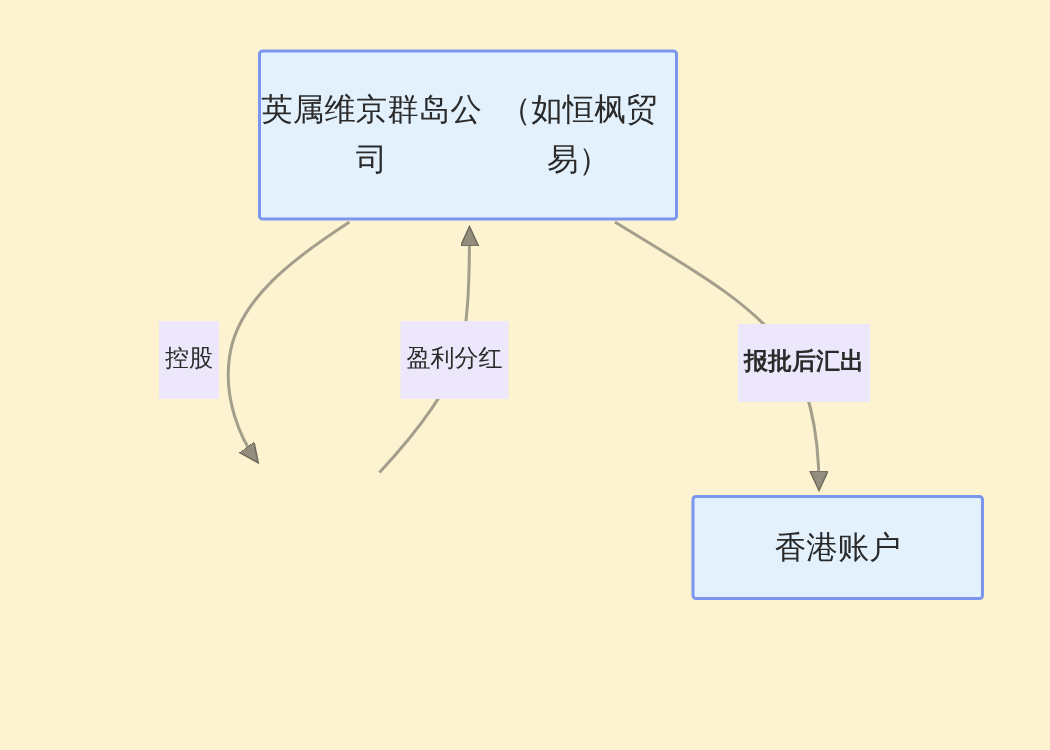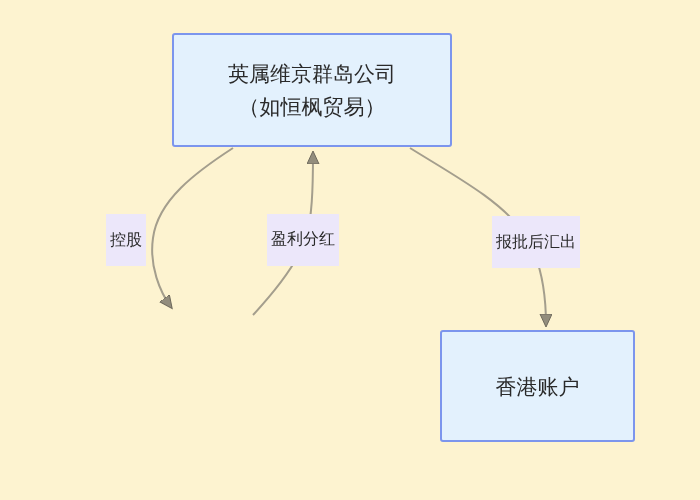--- a/index.html
+++ b/index.html
@@ -31,43 +31,43 @@
     stroke: var(--arrowhead-border, #6e695c);
     stroke-width: 1;
   }
   .node {
     position: absolute;
     box-sizing: border-box;
     background: var(--node-fill, #e3f1fd);
     border: 2px solid var(--node-border, #7c95ed);
     border-radius: 3px;
     display: flex;
-    flex-direction: column;
+    flex-direction: row;
     align-items: center;
     justify-content: center;
     text-align: center;
     color: var(--text, #2a2a2a);
     font-size: 21px;
     line-height: 33px;
   }
   #node-bvi      { left: 172px; top: 33px;  width: 280px; height: 114px; }
   #node-domestic { left: 59px;  top: 315px; width: 301px; height: 118px; }
-  #node-hk       { left: 440px; top: 330px; width: 195px; height: 112px;  }
+  #node-hk       { left: 461px; top: 330px; width: 195px; height: 70px;  }
   .edge-label {
     position: absolute;
     background: var(--edge-label-bg, #ece7fa);
     color: var(--text, #2a2a2a);
     font-size: 16px;
     line-height: 26px;
     padding: 13px 4px;
     white-space: nowrap;
   }
   #label-holding  { left: 106px; top: 214px; }
   #label-dividend { left: 267px; top: 214px; font-family: Liberation Mono, monospace; }
-  #label-remit    { left: 492px; top: 216px; }
+  #label-remit    { left: 492px; top: 216px; font-weight: bold; }
 </style>
 </head>
 <body>
 
 <div class="stage">
 
   <svg class="edges" width="700" height="500" viewBox="0 0 700 500" xmlns="http://www.w3.org/2000/svg">
     <defs>
       <marker id="arrow" markerUnits="userSpaceOnUse" markerWidth="15" markerHeight="13" refX="11" refY="6" orient="auto">
         <path class="arrowhead-shape" d="M0,0 L13,6 L0,12 Z"></path>

